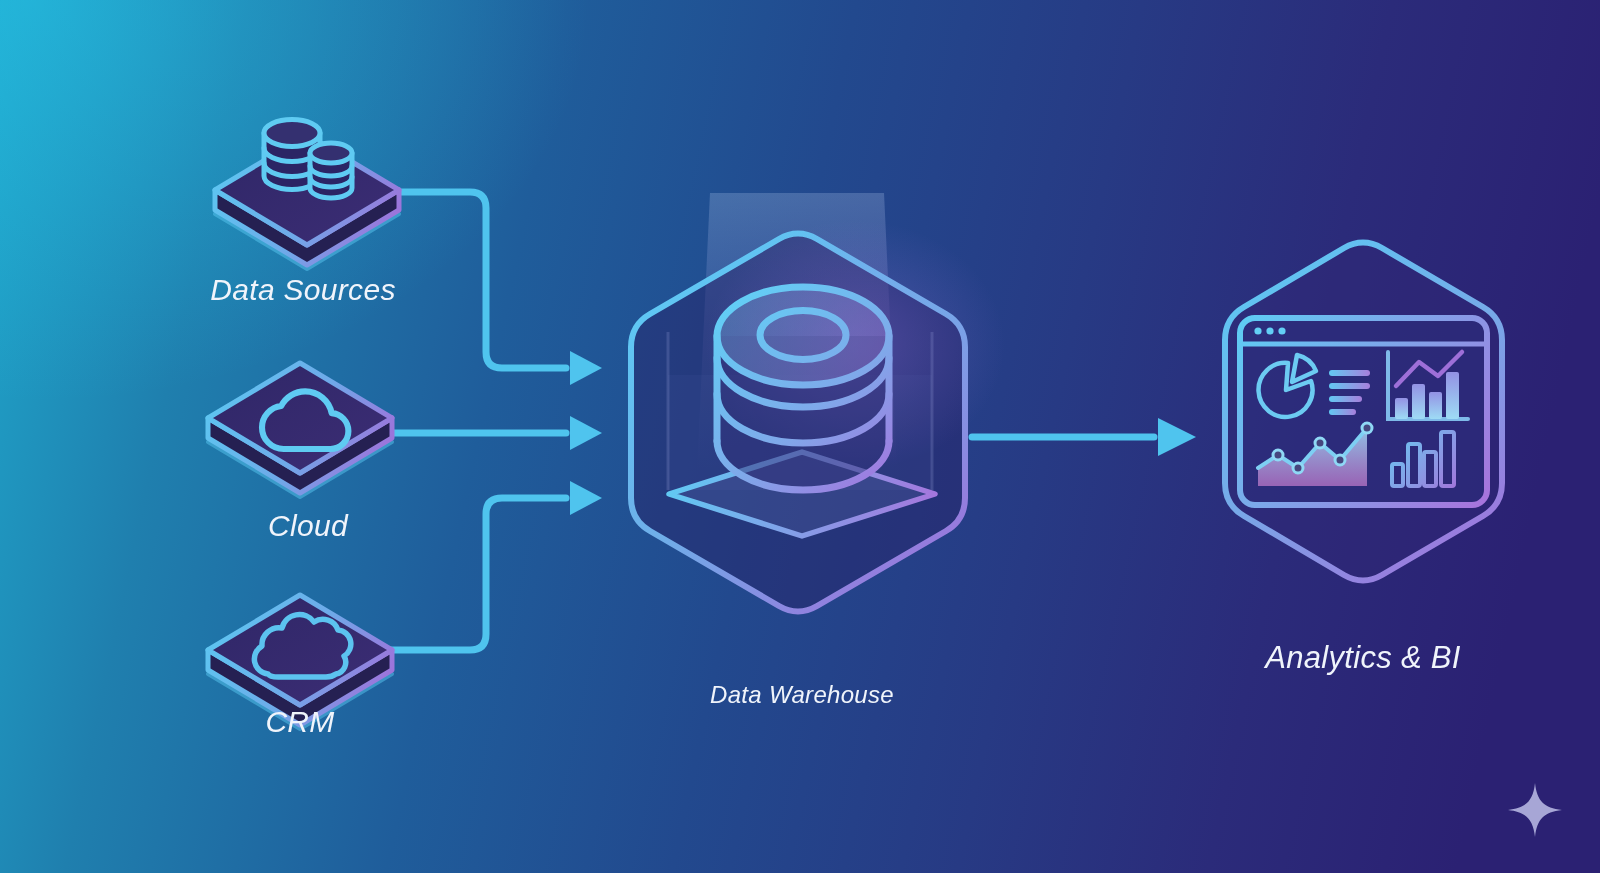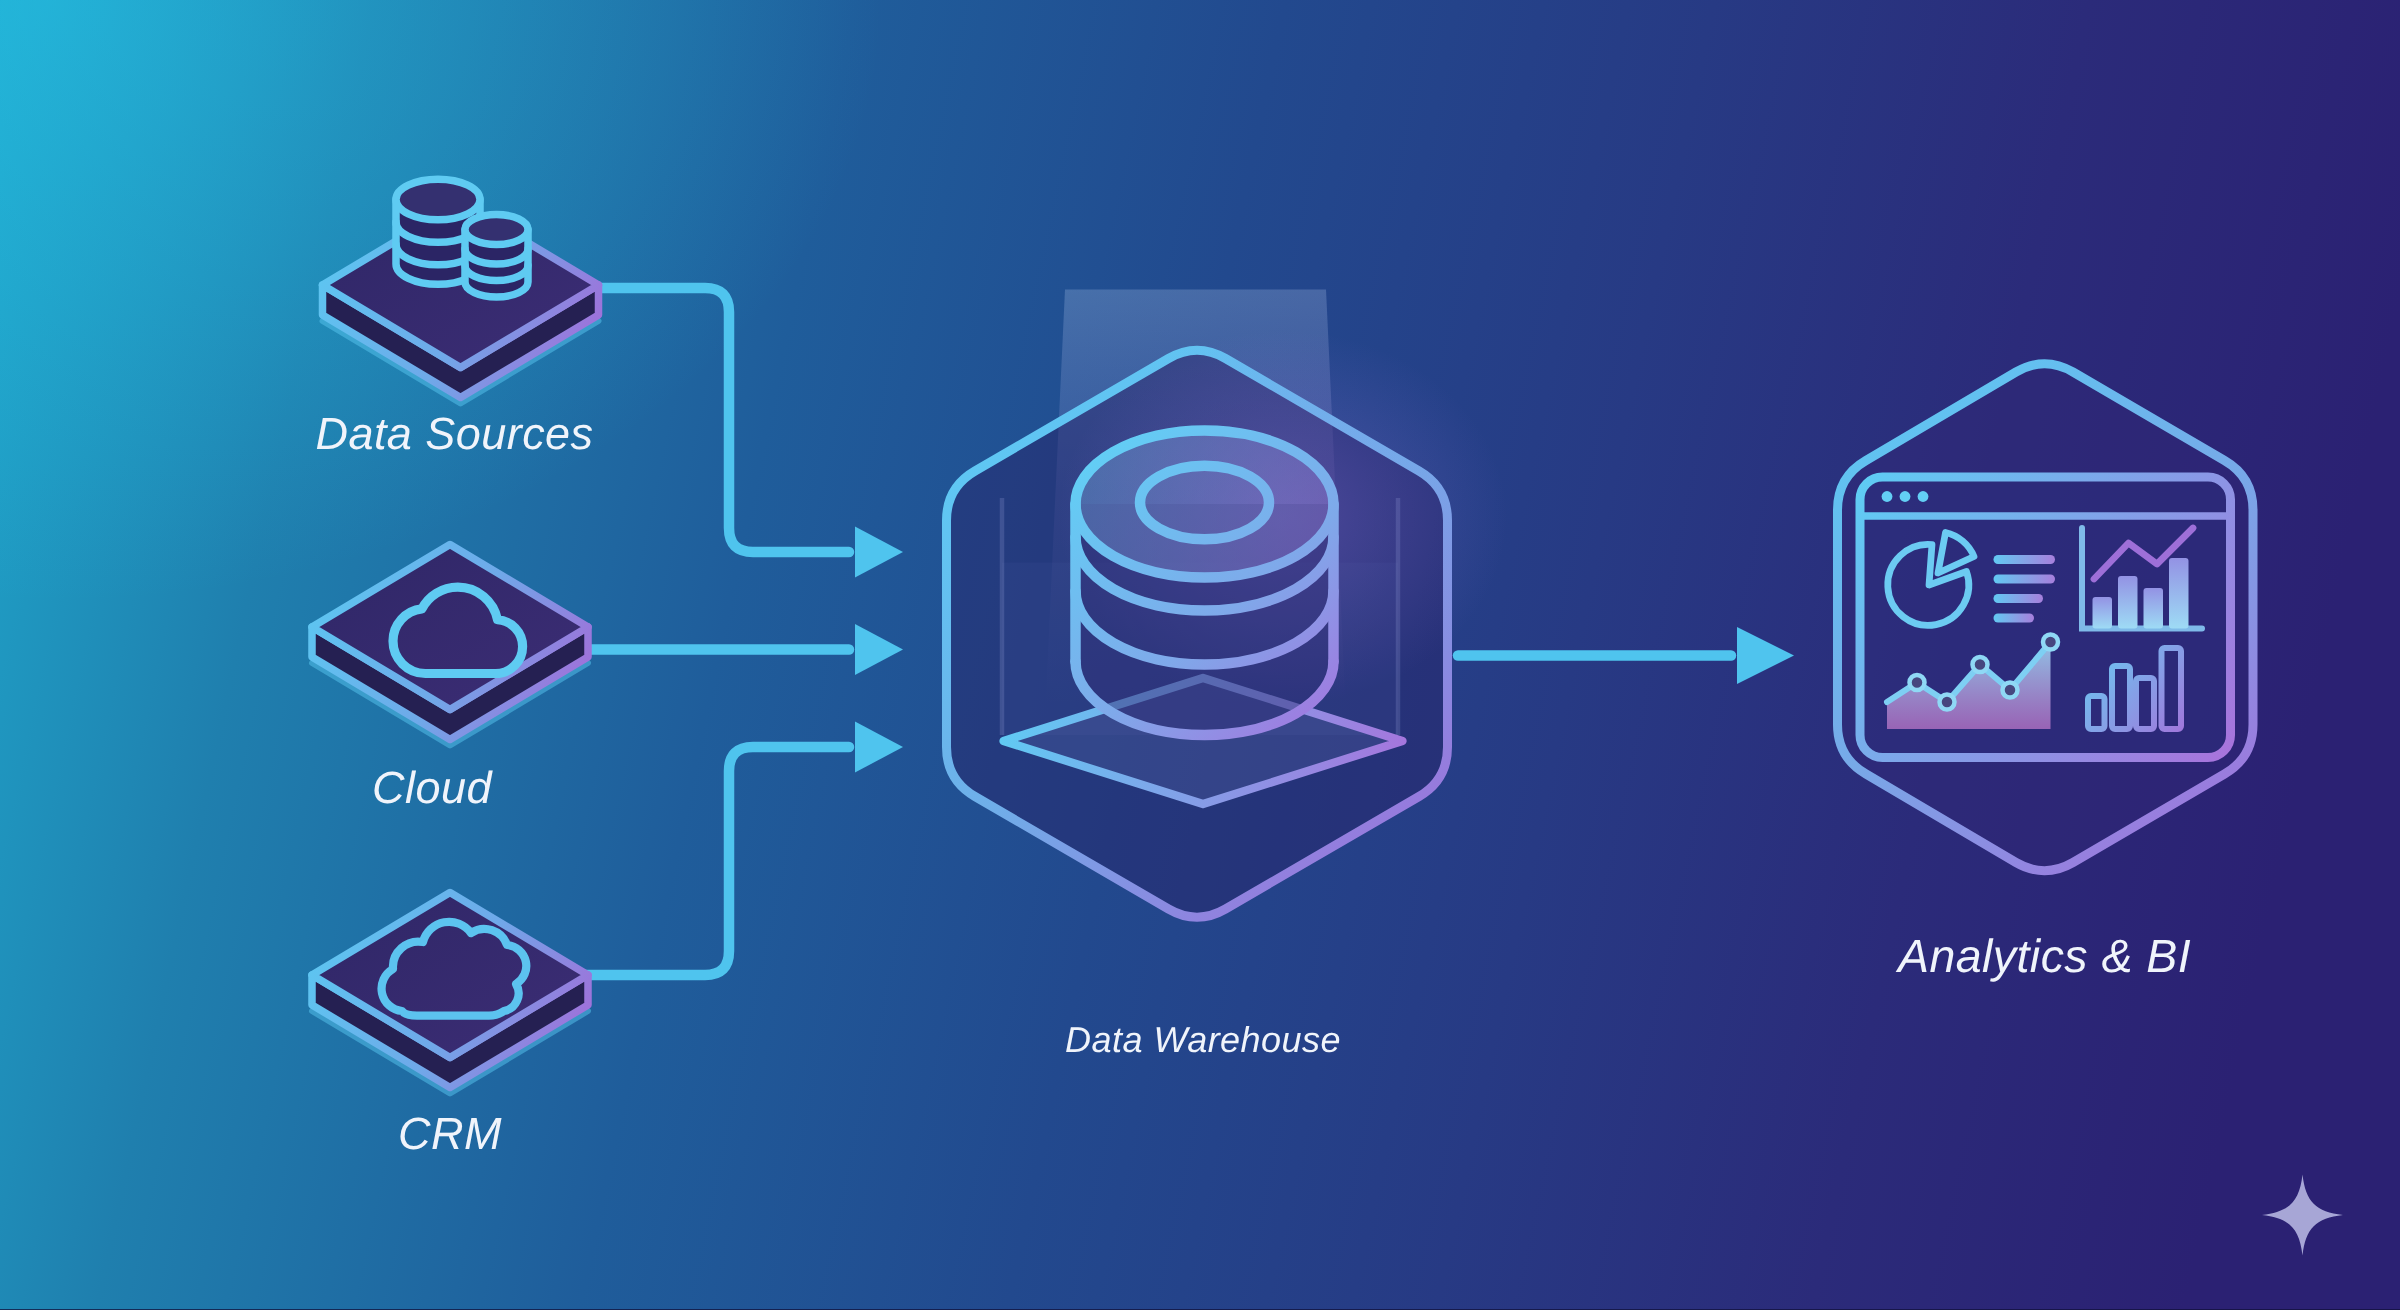--- a/index.html
+++ b/index.html
@@ -221,25 +221,25 @@
         <rect x="1441" y="432" width="13" height="54" rx="2"></rect>
       </g>
     </g>
   </g>
 
   <path d="M 1535 783 C 1537 801 1544 808 1562 810 C 1544 812 1537 819 1535 837 C 1533 819 1526 812 1508 810 C 1526 808 1533 801 1535 783 Z" fill="#B2B2DE" fill-opacity="0.92"></path>
 </svg>
 
 <div class="lbl lbl-1" style="left:303px;top:290px;">Data Sources</div>
 
-<div class="lbl lbl-1" style="left:288px;top:526px;">Cloud</div>
-
-<div class="lbl lbl-1" style="left:300px;top:757px;">CRM</div>
+<div class="lbl lbl-1" style="left:308px;top:526px;">Cloud</div>
+
+<div class="lbl lbl-1" style="left:300px;top:722px;">CRM</div>
 
 <div class="lbl lbl-2" style="left:802px;top:694px;">
   <div>Data Warehouse</div>
 </div>
 
-<div class="lbl lbl-3" style="left:1363px;top:638px;text-align:right;">
+<div class="lbl lbl-3" style="left:1363px;top:658px;text-align:right;">
   <div>Analytics &amp; BI</div>
 </div>
 
 </div>
 
 </body></html>

